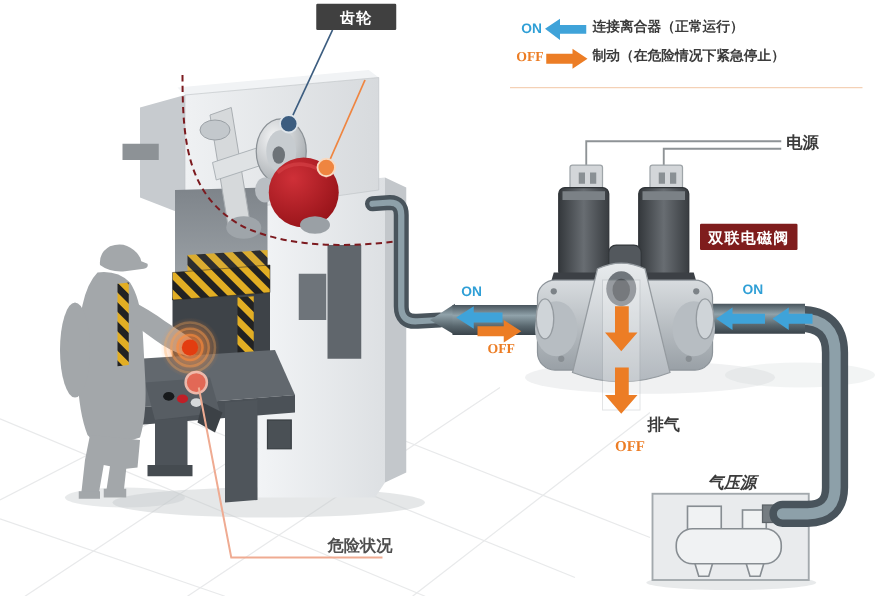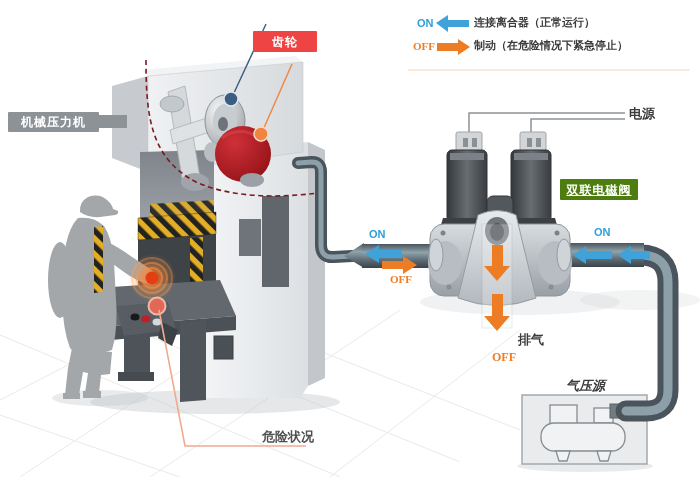--- a/index.html
+++ b/index.html
@@ -242,27 +242,26 @@
   </g>
 
   <g>
     <line x1="266" y1="24" x2="233" y2="95" stroke="#3c5d80" stroke-width="1.4"></line>
     <circle cx="231" cy="99" r="7" fill="#3c5d80" stroke="#dfe5ea" stroke-width="1.5"></circle>
     <line x1="292" y1="64" x2="263" y2="130" stroke="#ef8540" stroke-width="1.4"></line>
     <circle cx="261" cy="134" r="7" fill="#ef8540" stroke="#f8d9c0" stroke-width="1.5"></circle>
   </g>
 </svg>
 
-<div class="lbl box-lbl" style="left:253px;top:3px;width:64px;height:21px;background:#ef4444;margin-top:28px;">齿轮</div>
-
-
-<div class="lbl box-lbl" style="left:8px;top:112px;width:91px;height:20px;background:#8d9296;">机械压力机</div>
+<div class="lbl box-lbl" style="left:253px;top:3px;width:64px;height:21px;background:#404040;">齿轮</div>
+
+
 <div style="position:absolute;left:98px;top:115px;width:29px;height:13px;background:#8d9296;"></div>
 
-<div class="lbl box-lbl" style="left:560px;top:179px;width:78px;height:21px;background:#4d7c0f;text-decoration:underline;">双联电磁阀</div>
+<div class="lbl box-lbl" style="left:560px;top:179px;width:78px;height:21px;background:#7f1d1d;">双联电磁阀</div>
 
 <div class="lbl txt-dark sz13" style="left:629px;top:107px;">电源</div>
 
 <div class="lbl txt-dark sz13" style="left:486px;top:333px;margin-left:32px;">排气</div>
 <div class="lbl txt-orange sz12" style="left:492px;top:351px;">OFF</div>
 
 <div class="lbl txt-dark sz13" style="left:566px;top:379px;font-style:italic;">气压源</div>
 
 <div class="lbl sz13" style="left:221px;top:430px;color:#4f4f4f;margin-left:41px;">危险状况</div>
 

